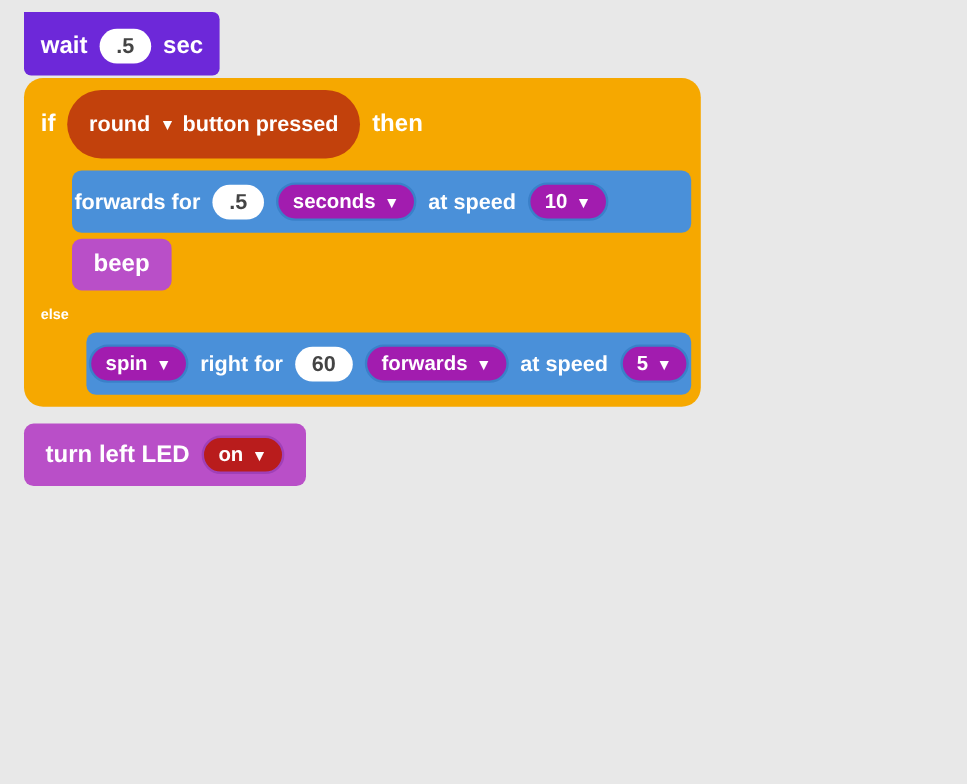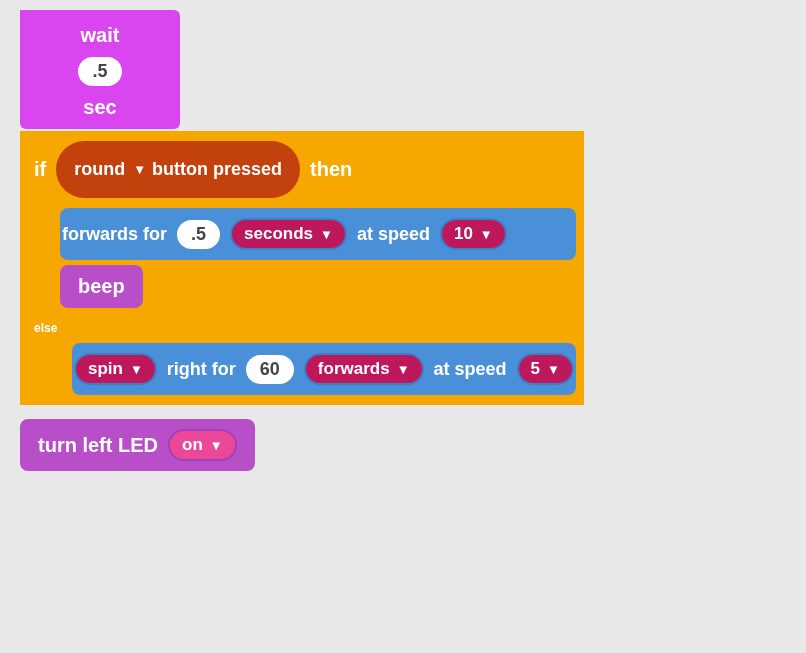--- a/index.html
+++ b/index.html
@@ -41,31 +41,30 @@
       bottom: -10px;
       left: 20px;
       width: 30px;
       height: 12px;
       background: #f6a800;
       border-radius: 0 0 8px 8px;
     }
 
     
     .block-wait {
-      background: #d946ef;
+      background: #6d28d9;
       border-radius: 6px;
       padding: 10px 14px;
       color: white;
       font-size: 20px;
       display: flex;
       align-items: center;
       gap: 10px;
       min-width: 160px;
       margin-bottom: -2px;
-      flex-direction: column;
     }
 
     
     .pill-input {
       background: white;
       border-radius: 50px;
       padding: 4px 14px;
       color: #444;
       font-size: 18px;
       font-weight: bold;
@@ -99,21 +98,21 @@
       color: white;
       font-size: 18px;
       display: flex;
       align-items: center;
       gap: 10px;
       white-space: nowrap;
     }
 
     
     .dropdown-btn {
-      background: #be185d;
+      background: #a21caf;
       border: 2px solid #3a80c9;
       border-radius: 20px;
       padding: 4px 12px;
       color: white;
       font-size: 17px;
       display: flex;
       align-items: center;
       gap: 5px;
       cursor: pointer;
       white-space: nowrap;
@@ -153,21 +152,21 @@
 
 <div class="blocks-container">
 
 
   <div class="block-wait" style="border-radius:0 6px 6px 6px; margin-bottom:2px; position:relative; padding-top:14px;">
     <span>wait</span>
     <span class="pill-input">.5</span>
     <span>sec</span>
   </div>
 
-  <div style="background:#f6a800; border-radius:0; min-width:545px; padding-bottom:8px; margin-bottom:2px;">
+  <div style="background:#f6a800; border-radius:16px; min-width:545px; padding-bottom:8px; margin-bottom:2px;">
 
     <div class="if-header">
       <span>if</span>
 
       <div class="condition-pill">
         <span>round</span>
         <span class="dropdown-arrow">▼</span>
         <span>button pressed</span>
       </div>
       <span>then</span>
@@ -216,19 +215,19 @@
           <span>5</span>
           <span class="dropdown-arrow">▼</span>
         </div>
       </div>
     </div>
 
   </div>
 
   <div class="block-purple" style="border-radius:8px 8px 8px 8px; margin-top:12px;">
     <span>turn left LED</span>
-    <div class="dropdown-btn" style="background:#ec4899; border-color:#a040b8;">
+    <div class="dropdown-btn" style="background:#b91c1c; border-color:#a040b8;">
       <span>on</span>
       <span class="dropdown-arrow">▼</span>
     </div>
   </div>
 
 </div>
 
 </body></html>

